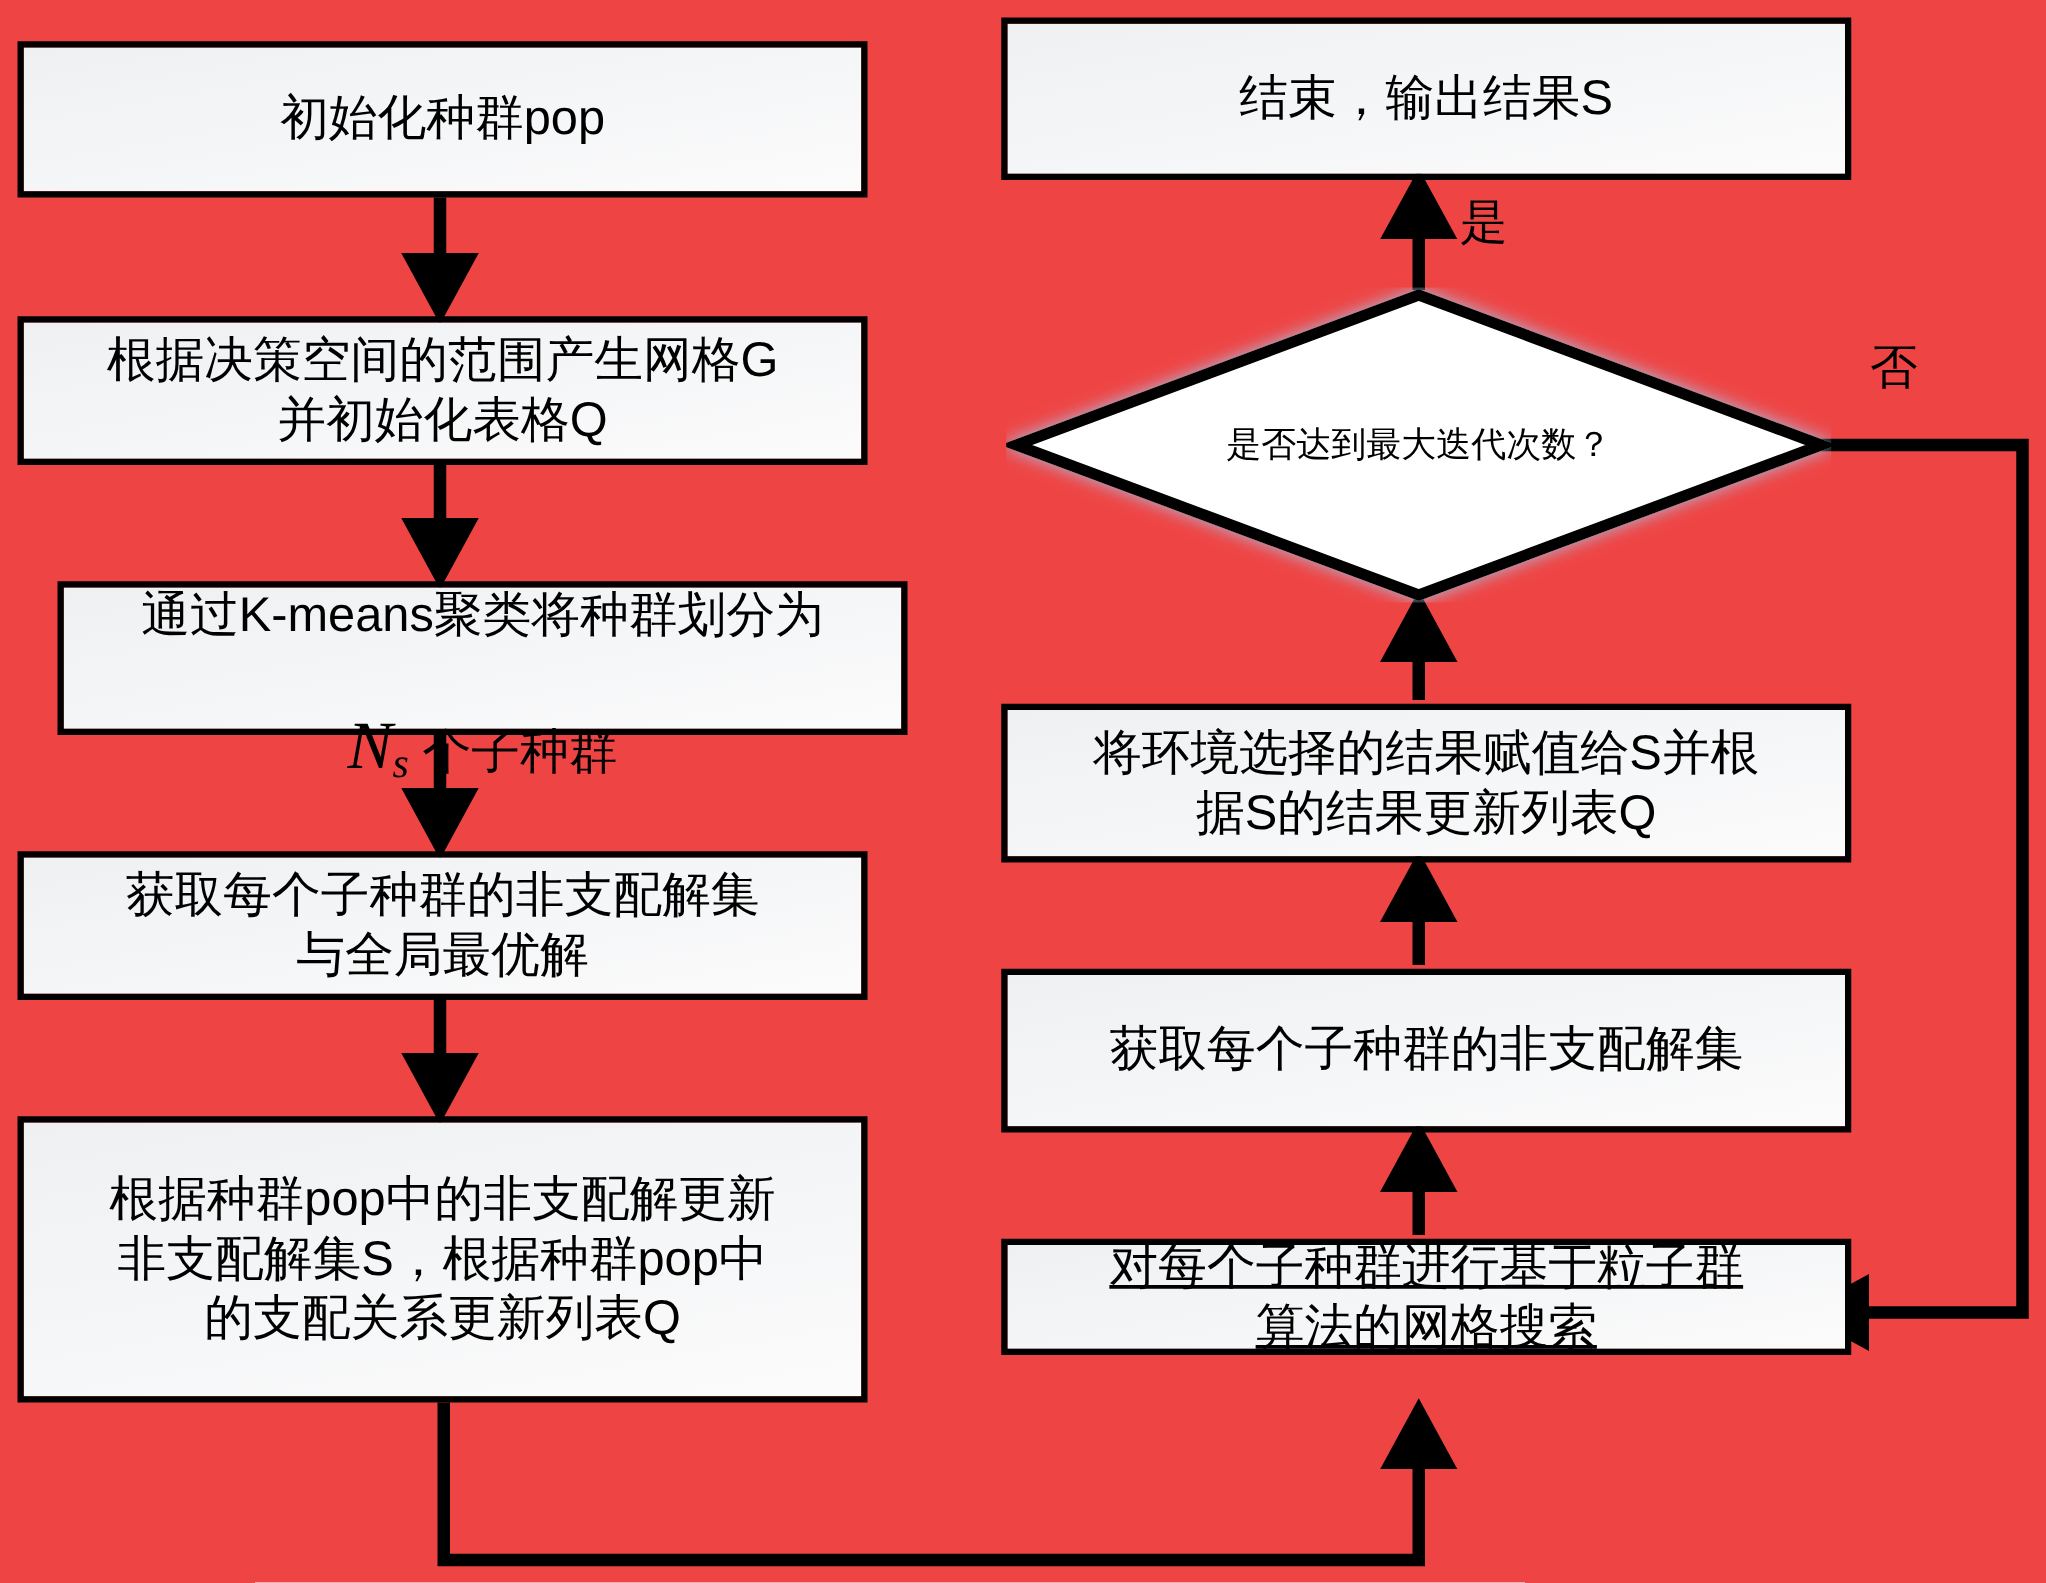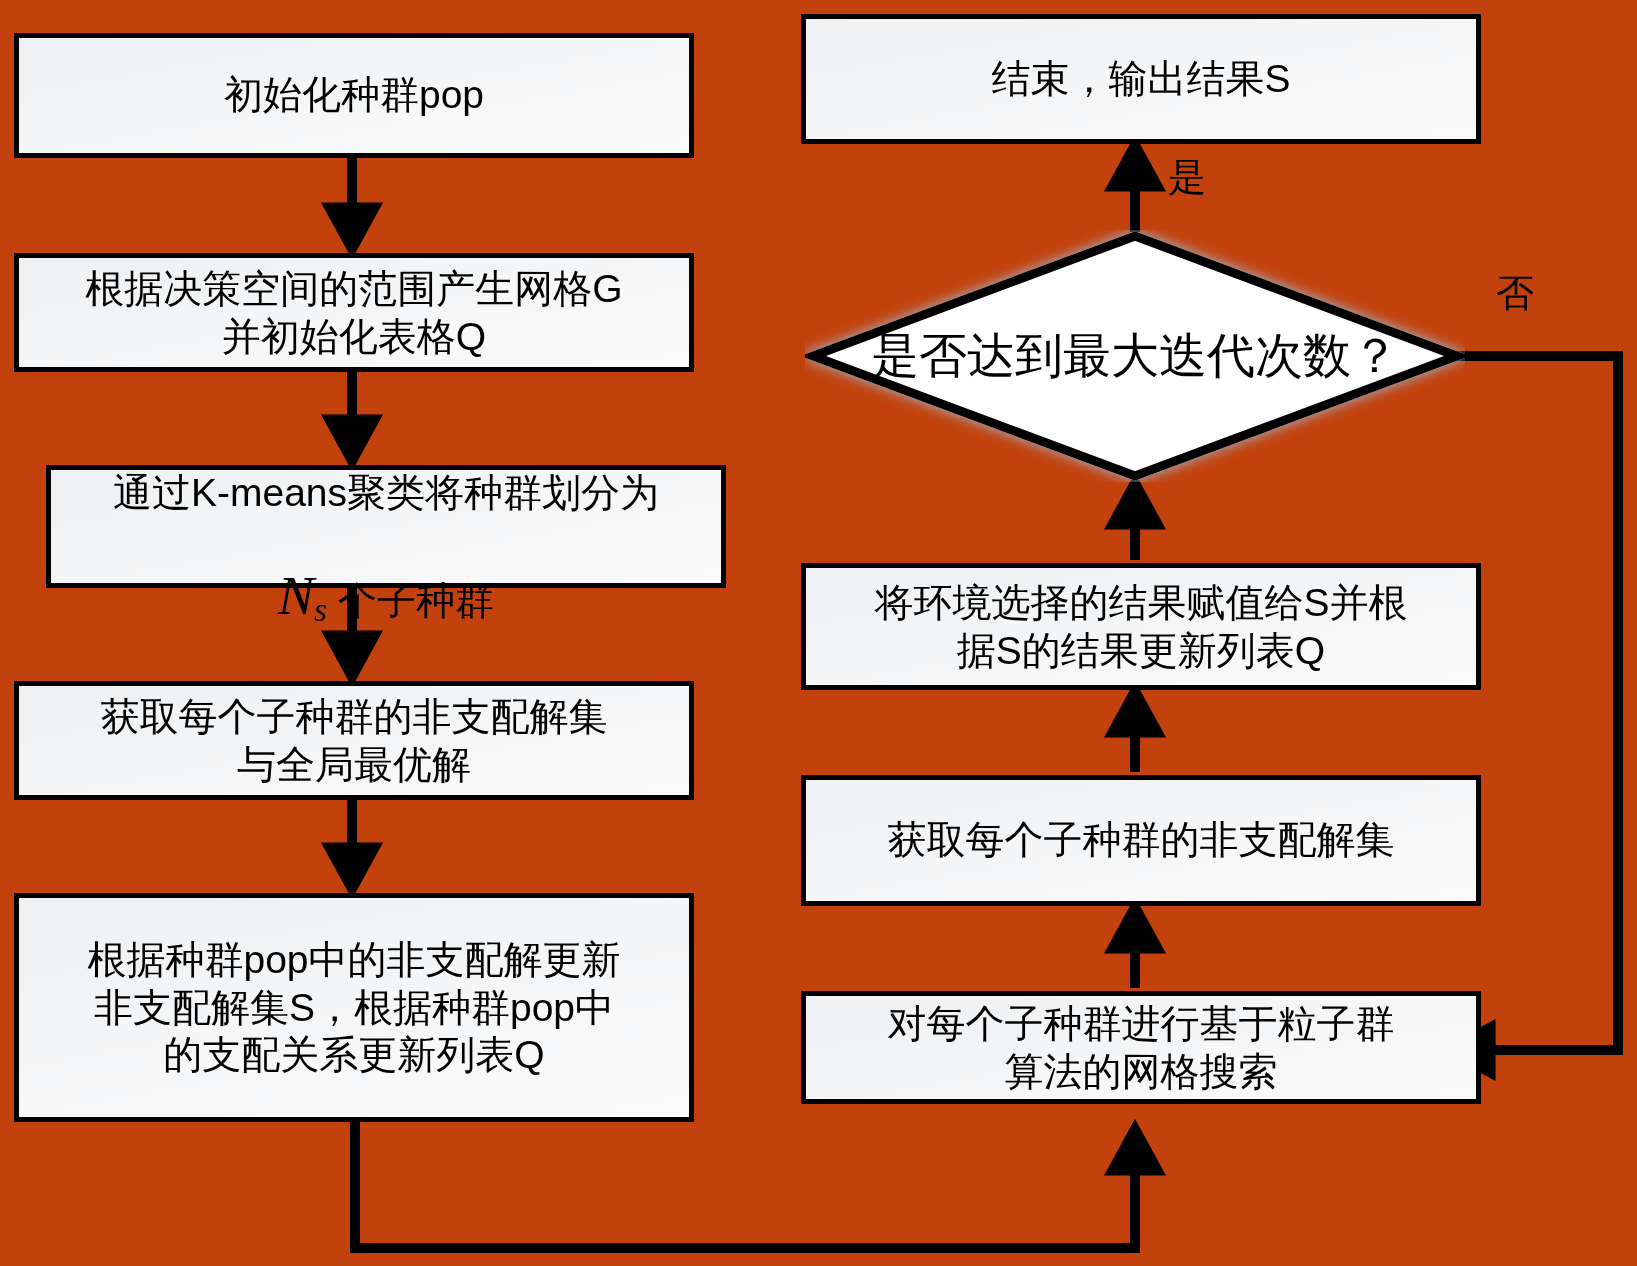--- a/index.html
+++ b/index.html
@@ -4,21 +4,21 @@
 <style>
   html, body {
     margin: 0;
     padding: 0;
     background: #ffffff;
   }
   #canvas {
     position: relative;
     width: 1637px;
     height: 1266px;
-    background: #c2410c;
+    background: #ef4444;
     font-family: "Liberation Sans", "DejaVu Sans", sans-serif;
     overflow: hidden;
   }
   #wires {
     position: absolute;
     left: 0;
     top: 0;
     width: 1637px;
     height: 1266px;
     pointer-events: none;
@@ -52,21 +52,21 @@
   .diamond-wrap svg { display: block; }
   .diamond-label {
     position: absolute;
     left: 0;
     top: 0;
     width: 100%;
     height: 100%;
     display: flex;
     align-items: center;
     justify-content: center;
-    font-size: 48px;
+    font-size: 28px;
     color: #000000;
     pointer-events: none;
   }
   .edge-label {
     position: absolute;
     font-size: 38px;
     color: #000000;
     z-index: 3;
   }
   .mathvar {
@@ -161,18 +161,18 @@
 
   <div class="node multi" style="left:801px; top:563px; width:680px; height:127px;">
     <div class="txt">将环境选择的结果赋值给S并根
 据S的结果更新列表Q</div>
   </div>
 
   <div class="node" style="left:801px; top:775px; width:680px; height:131px;">
     <div class="txt">获取每个子种群的非支配解集</div>
   </div>
 
-  <div class="node multi" style="left:801px; top:991px; width:680px; height:113px;">
+  <div class="node multi" style="left:801px; top:991px; width:680px; height:93px;text-decoration:underline;">
     <div class="txt">对每个子种群进行基于粒子群
 算法的网格搜索</div>
   </div>
 
 </div>
 
 </body></html>

